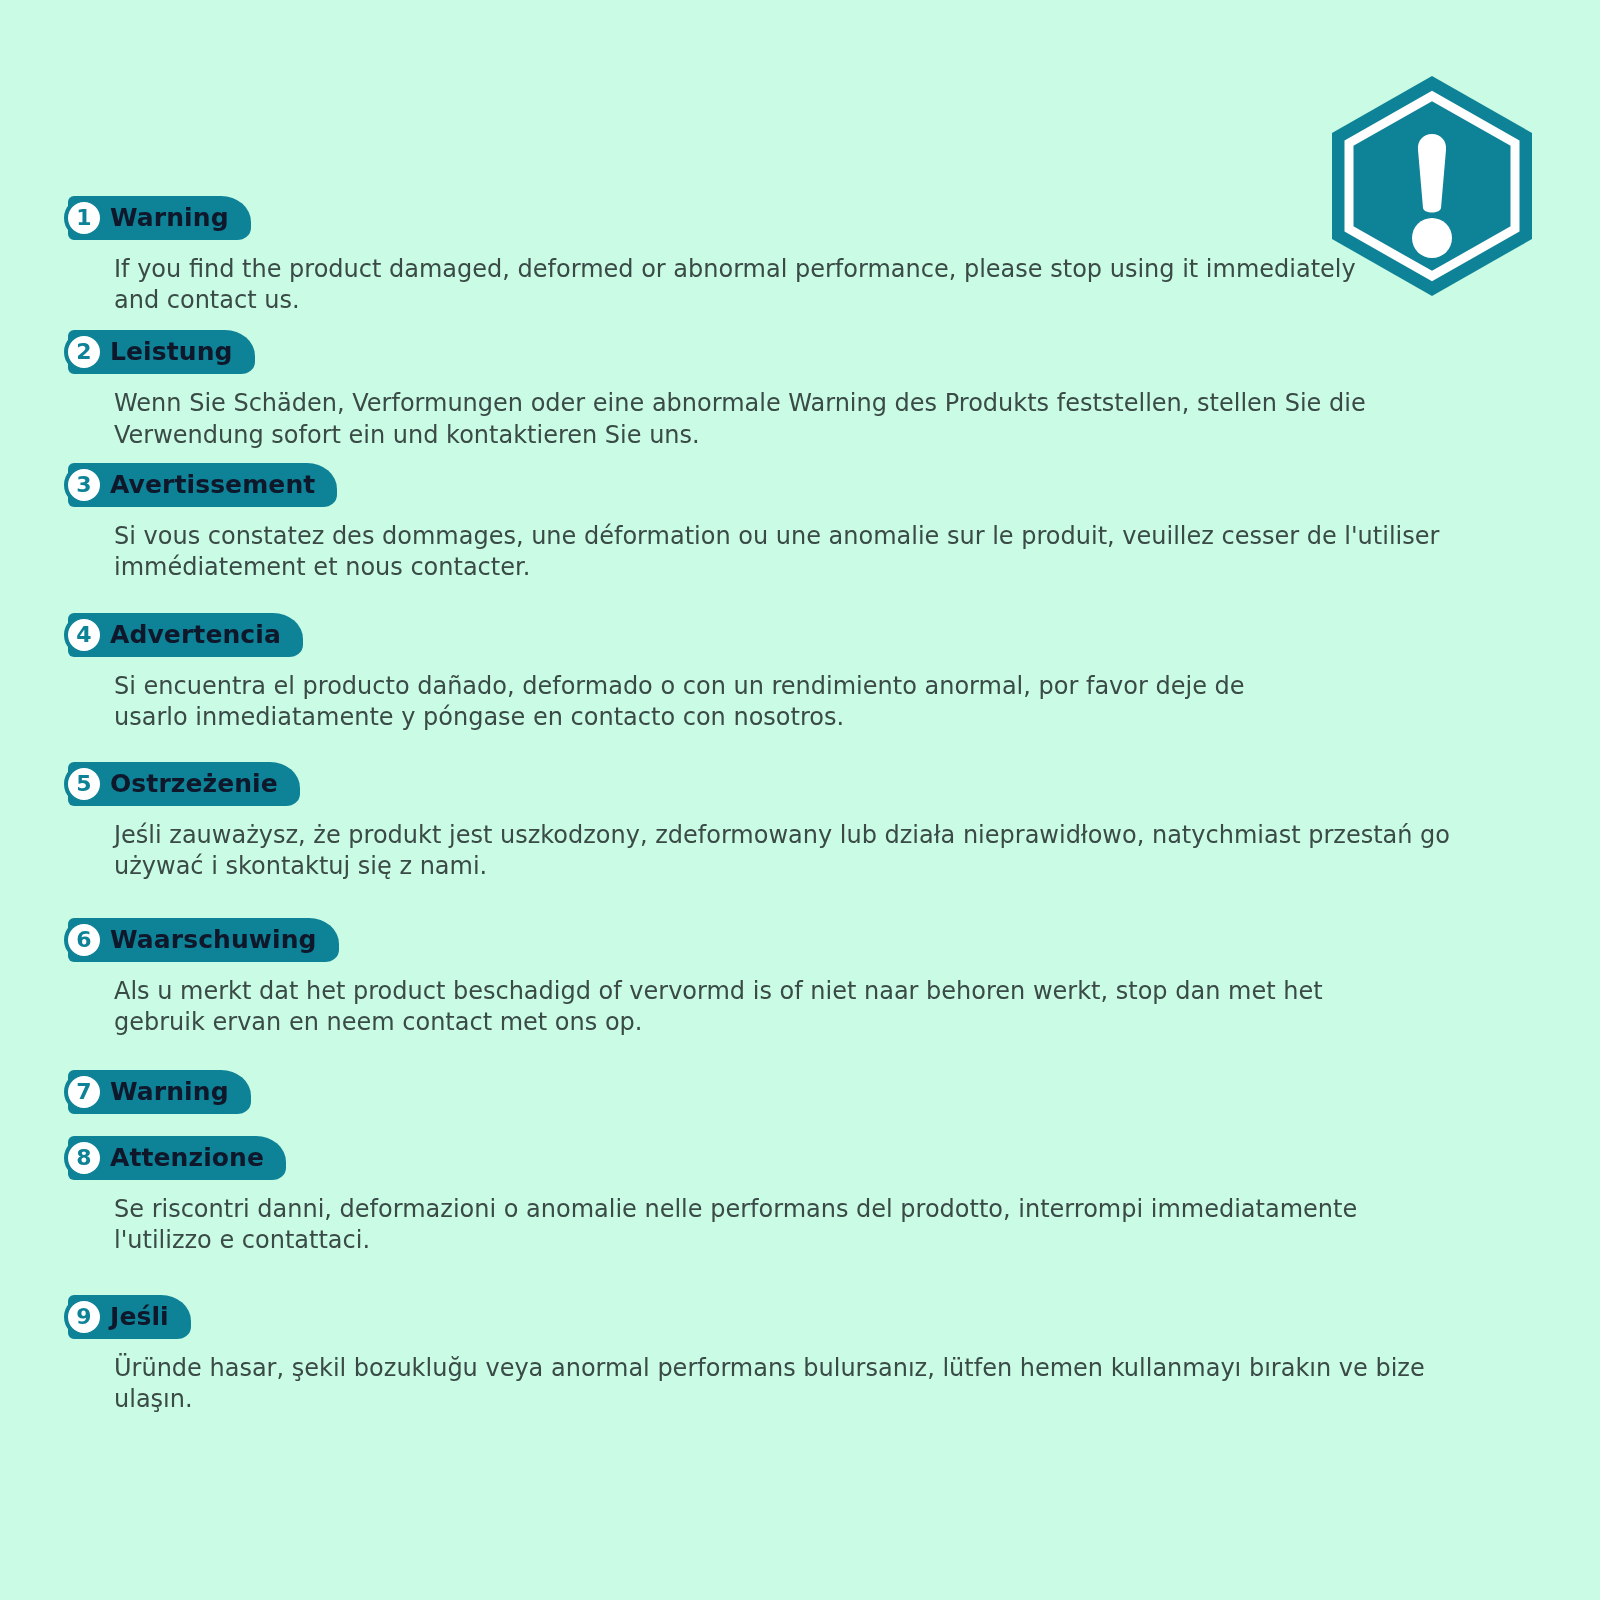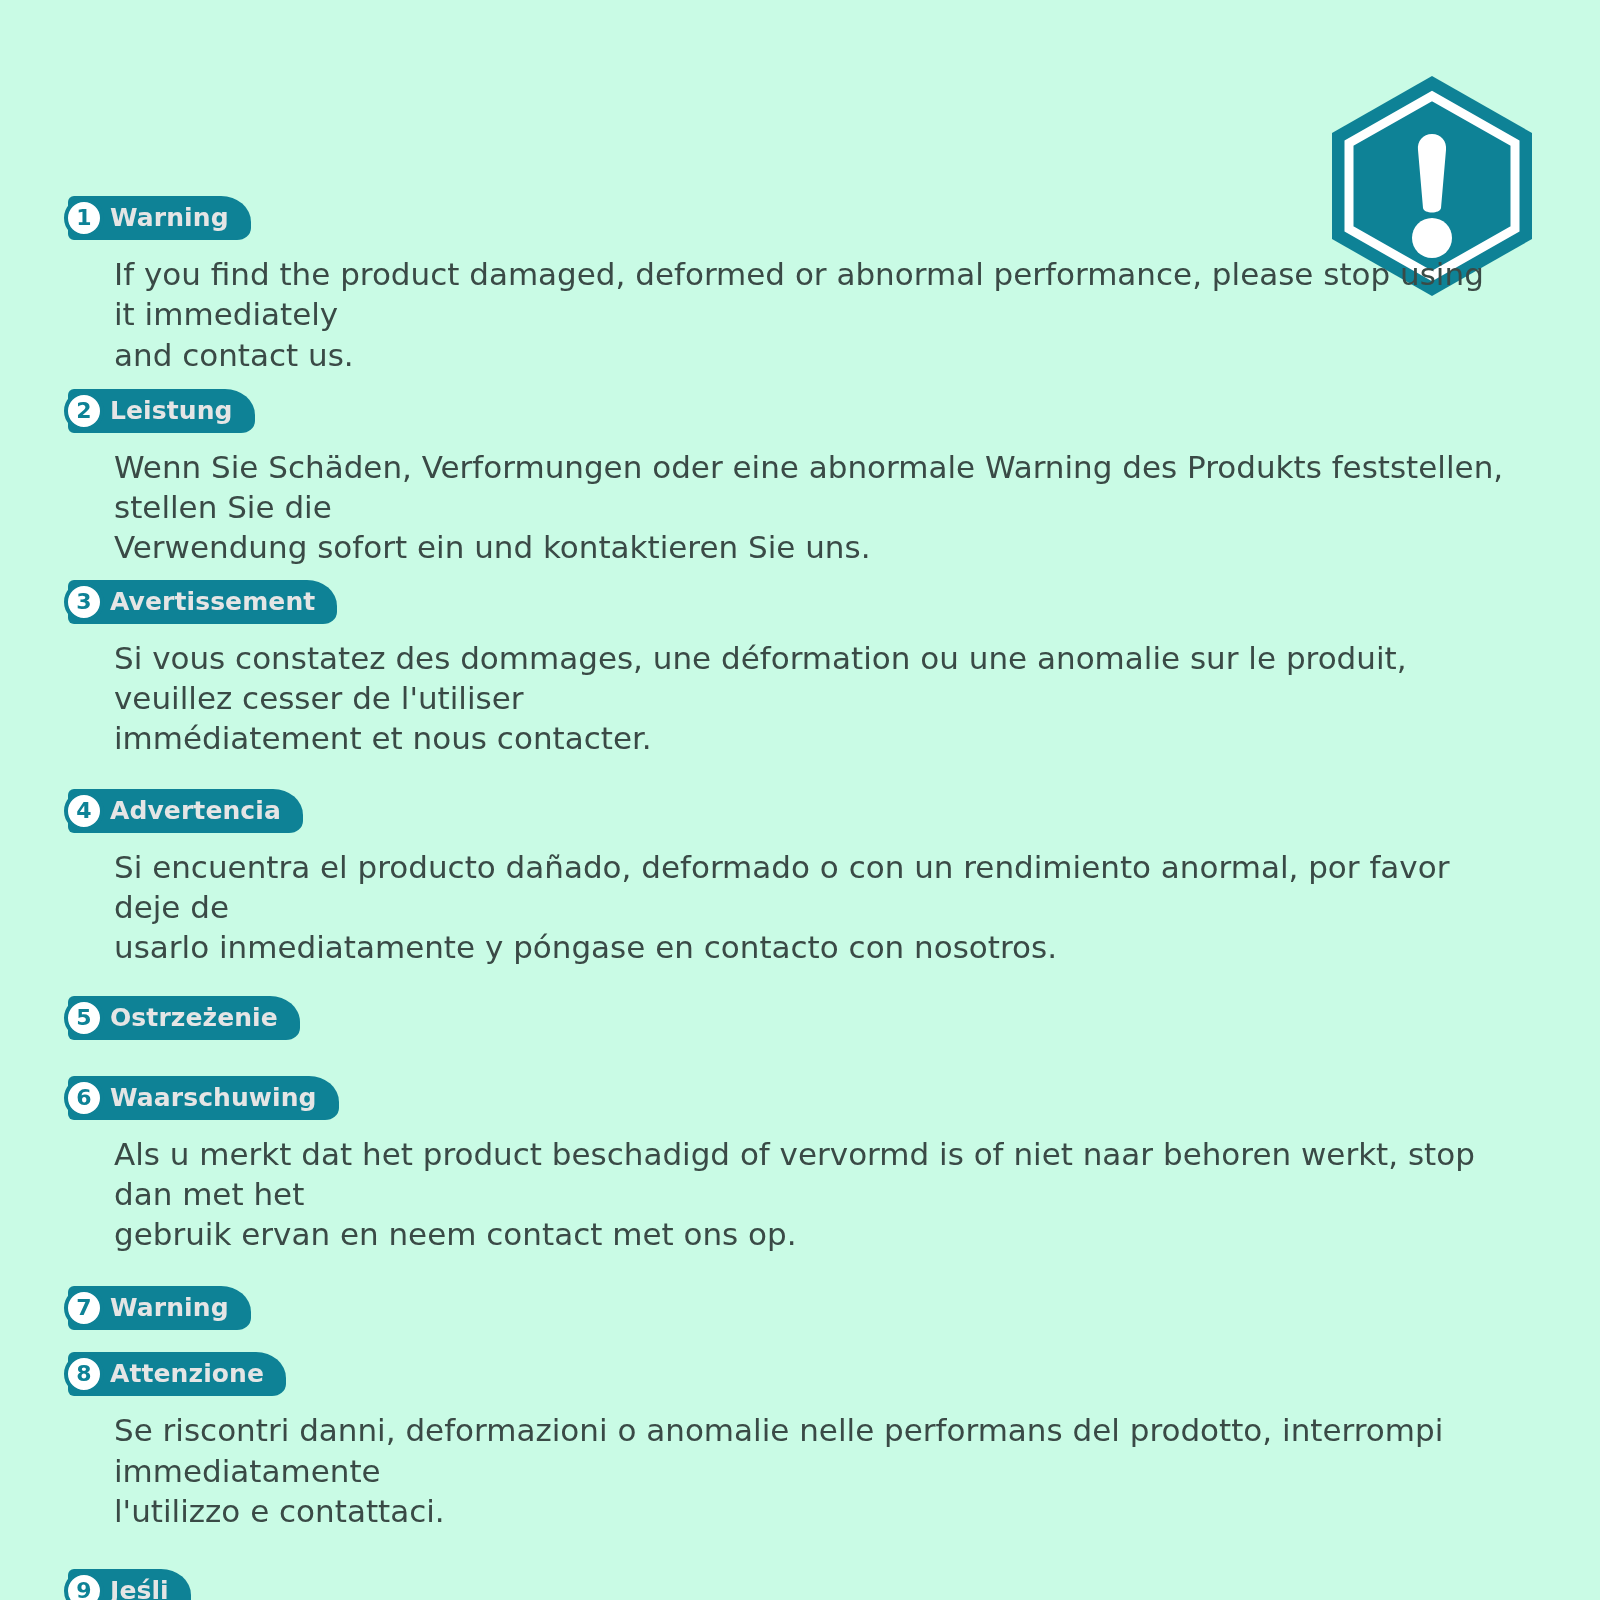--- a/index.html
+++ b/index.html
@@ -63,21 +63,21 @@
     background: #0e8296;
     border-top-left-radius: 6px;
     border-bottom-left-radius: 6px;
     border-top-right-radius: 30px 26px;
     border-bottom-right-radius: 14px 12px;
     padding: 0 22px 0 42px;
     box-sizing: border-box;
     vertical-align: middle;
   }
   .badge-label {
-    color: #e5e5e5;
+    color: #0f172a;
     font-size: 25px;
     font-weight: bold;
     letter-spacing: 0.1px;
     line-height: 44px;
     white-space: nowrap;
   }
   .badge-num {
     position: absolute;
     left: -4px;
     top: 50%;
@@ -93,21 +93,21 @@
     justify-content: center;
     color: #0e8296;
     font-size: 22px;
     font-weight: bold;
     line-height: 1;
   }
 
   
   .para {
     color: #3a4a46;
-    font-size: 31px;
+    font-size: 24px;
     line-height: 1.30;
     margin: 14px 0 0 46px;
     max-width: 1400px;
     white-space: pre-line;
   }
 
   
   .block.b1 { margin-top: 0px; }
   .block.b2 { margin-top: 14px; }
   .block.b3 { margin-top: 12px; }
@@ -178,20 +178,22 @@
 usarlo inmediatamente y póngase en contacto con nosotros.</div>
     </div>
 
     <div class="block b5">
       <div class="badge-row">
         <span class="badge">
           <span class="badge-num">5</span>
           <span class="badge-label">Ostrzeżenie</span>
         </span>
       </div>
+      <div class="para">Jeśli zauważysz, że produkt jest uszkodzony, zdeformowany lub działa nieprawidłowo, natychmiast przestań go
+używać i skontaktuj się z nami.</div>
     </div>
 
     <div class="block b6">
       <div class="badge-row">
         <span class="badge">
           <span class="badge-num">6</span>
           <span class="badge-label">Waarschuwing</span>
         </span>
       </div>
       <div class="para">Als u merkt dat het product beschadigd of vervormd is of niet naar behoren werkt, stop dan met het

